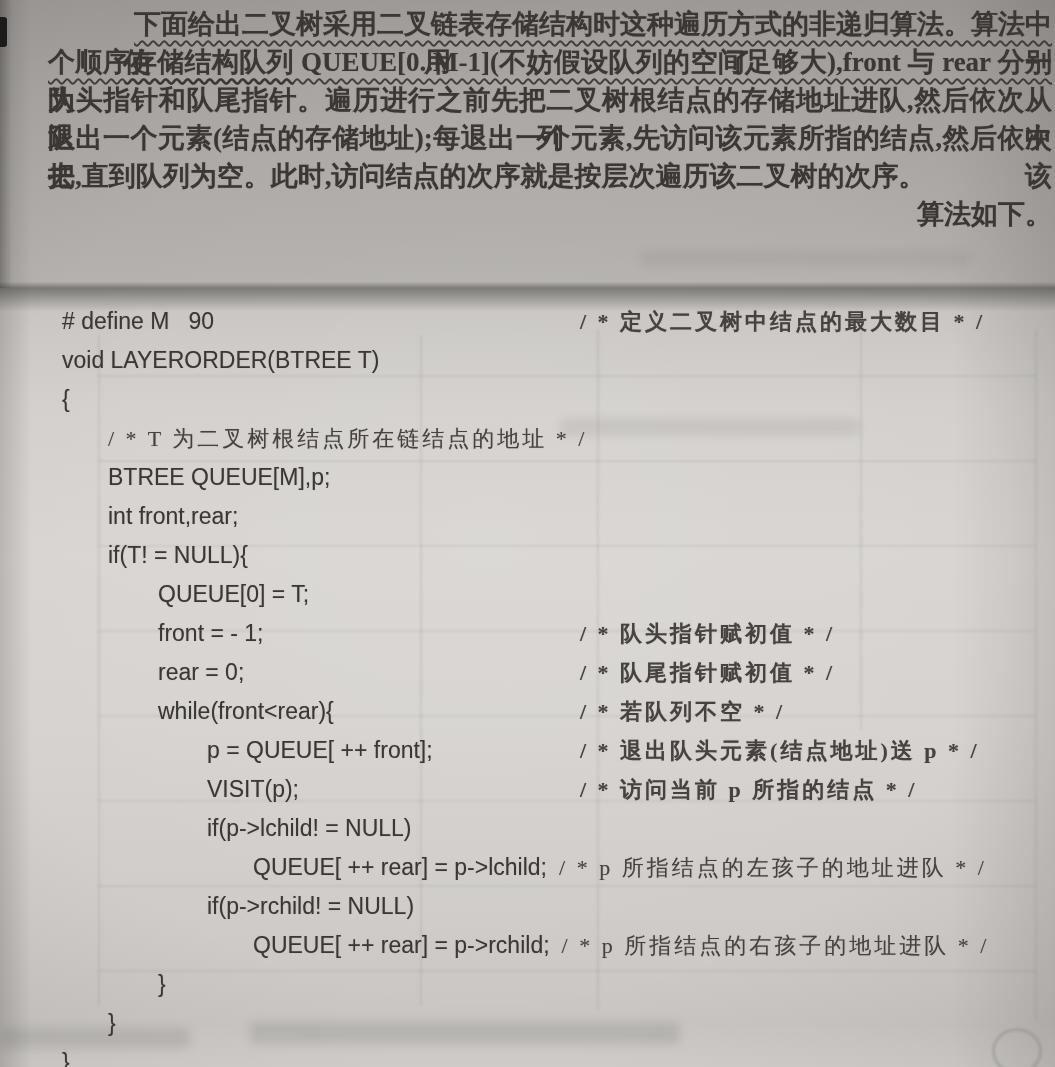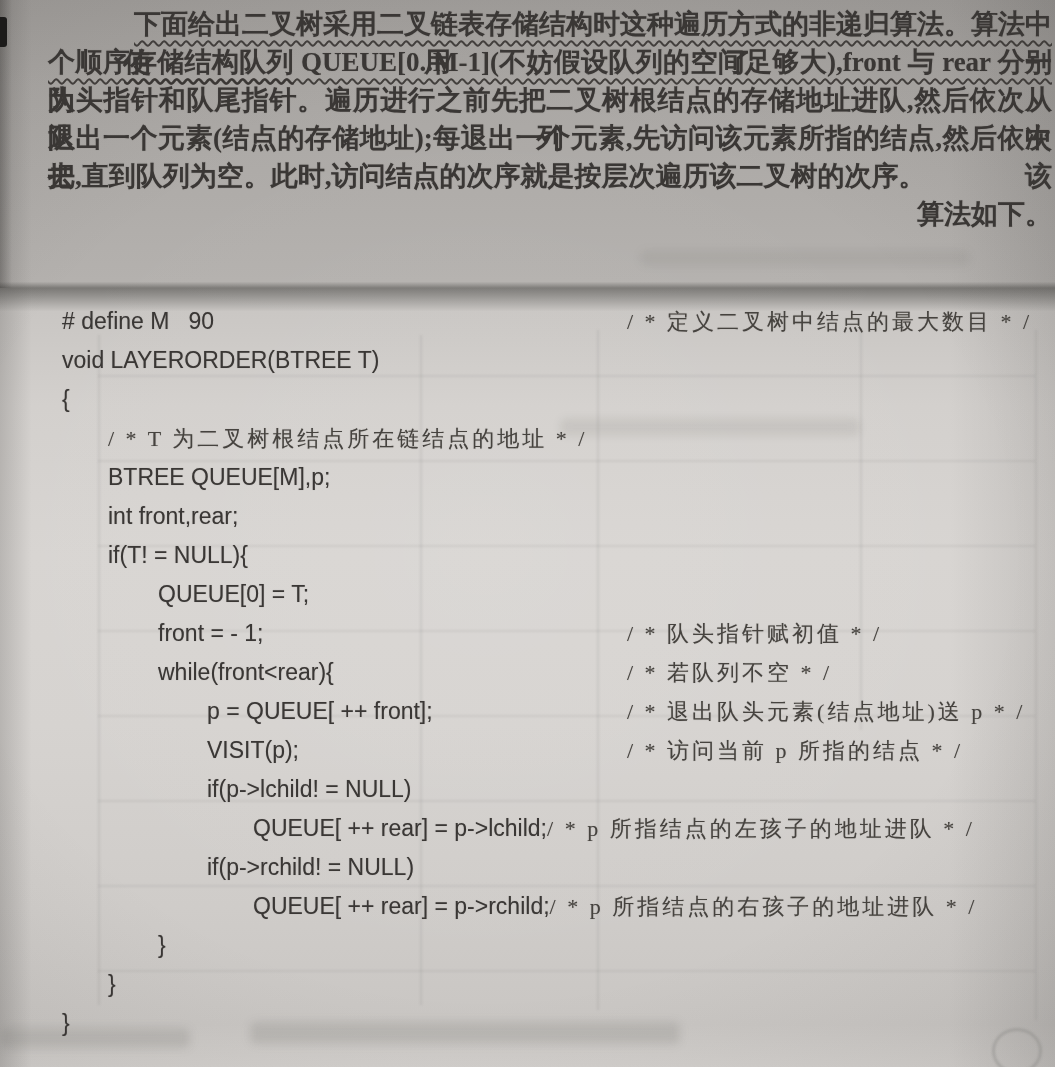--- a/index.html
+++ b/index.html
@@ -48,22 +48,22 @@
     text-shadow:0 0 1px rgba(58,55,53,0.30);}
   .code-line{position:relative;height:39px;line-height:39px;white-space:pre;}
   .ind0{padding-left:0;}
   .ind1{padding-left:46px;}
   .ind2{padding-left:96px;}
   .ind3{padding-left:145px;}
   .ind4{padding-left:191px;}
   .code-comment{
     font-family:"Liberation Serif","DejaVu Serif",serif;
     font-size:22px;letter-spacing:3px;color:#46433f;}
-  .code-comment.col{position:absolute;left:565px;top:0;}
-  .code-comment.inline{}
+  .code-comment.col{position:absolute;left:518px;top:0;font-weight:bold;}
+  .code-comment.inline{margin-left:12px;}
   .comment-line .code-text{
     font-family:"Liberation Serif","DejaVu Serif",serif;
     font-size:22px;letter-spacing:3px;color:#46433f;text-align:center;}
 
   
   .ghost{position:absolute;inset:0;pointer-events:none;}
   .gv{position:absolute;width:2px;background:rgba(110,108,105,0.13);filter:blur(1px);}
   .gh{position:absolute;height:2px;background:rgba(110,108,105,0.10);filter:blur(1px);}
   .smudge{position:absolute;background:rgba(95,93,90,0.16);filter:blur(4px);border-radius:6px;}
   .ghost-circle{position:absolute;left:992px;top:1028px;width:44px;height:40px;border:3px solid rgba(120,118,115,0.30);
@@ -110,20 +110,21 @@
   <div class="code">
       <div class="code-line ind0"><span class="code-text"># define M   90</span><span class="code-comment col">/ * 定义二叉树中结点的最大数目 * /</span></div>
       <div class="code-line ind0"><span class="code-text">void LAYERORDER(BTREE T)</span></div>
       <div class="code-line ind0"><span class="code-text">{</span></div>
       <div class="code-line ind1 comment-line"><span class="code-text">/ * T 为二叉树根结点所在链结点的地址 * /</span></div>
       <div class="code-line ind1"><span class="code-text">BTREE QUEUE[M],p;</span></div>
       <div class="code-line ind1"><span class="code-text">int front,rear;</span></div>
       <div class="code-line ind1"><span class="code-text">if(T! = NULL){</span></div>
       <div class="code-line ind2"><span class="code-text">QUEUE[0] = T;</span></div>
       <div class="code-line ind2"><span class="code-text">front = - 1;</span><span class="code-comment col">/ * 队头指针赋初值 * /</span></div>
+      <div class="code-line ind2"><span class="code-text">rear = 0;</span><span class="code-comment col">/ * 队尾指针赋初值 * /</span></div>
       <div class="code-line ind2"><span class="code-text">while(front&lt;rear){</span><span class="code-comment col">/ * 若队列不空 * /</span></div>
       <div class="code-line ind3"><span class="code-text">p = QUEUE[ ++ front];</span><span class="code-comment col">/ * 退出队头元素(结点地址)送 p * /</span></div>
       <div class="code-line ind3"><span class="code-text">VISIT(p);</span><span class="code-comment col">/ * 访问当前 p 所指的结点 * /</span></div>
       <div class="code-line ind3"><span class="code-text">if(p-&gt;lchild! = NULL)</span></div>
       <div class="code-line ind4"><span class="code-text">QUEUE[ ++ rear] = p-&gt;lchild;</span><span class="code-comment inline">/ * p 所指结点的左孩子的地址进队 * /</span></div>
       <div class="code-line ind3"><span class="code-text">if(p-&gt;rchild! = NULL)</span></div>
       <div class="code-line ind4"><span class="code-text">QUEUE[ ++ rear] = p-&gt;rchild;</span><span class="code-comment inline">/ * p 所指结点的右孩子的地址进队 * /</span></div>
       <div class="code-line ind2"><span class="code-text">}</span></div>
       <div class="code-line ind1"><span class="code-text">}</span></div>
       <div class="code-line ind0"><span class="code-text">}</span></div>

